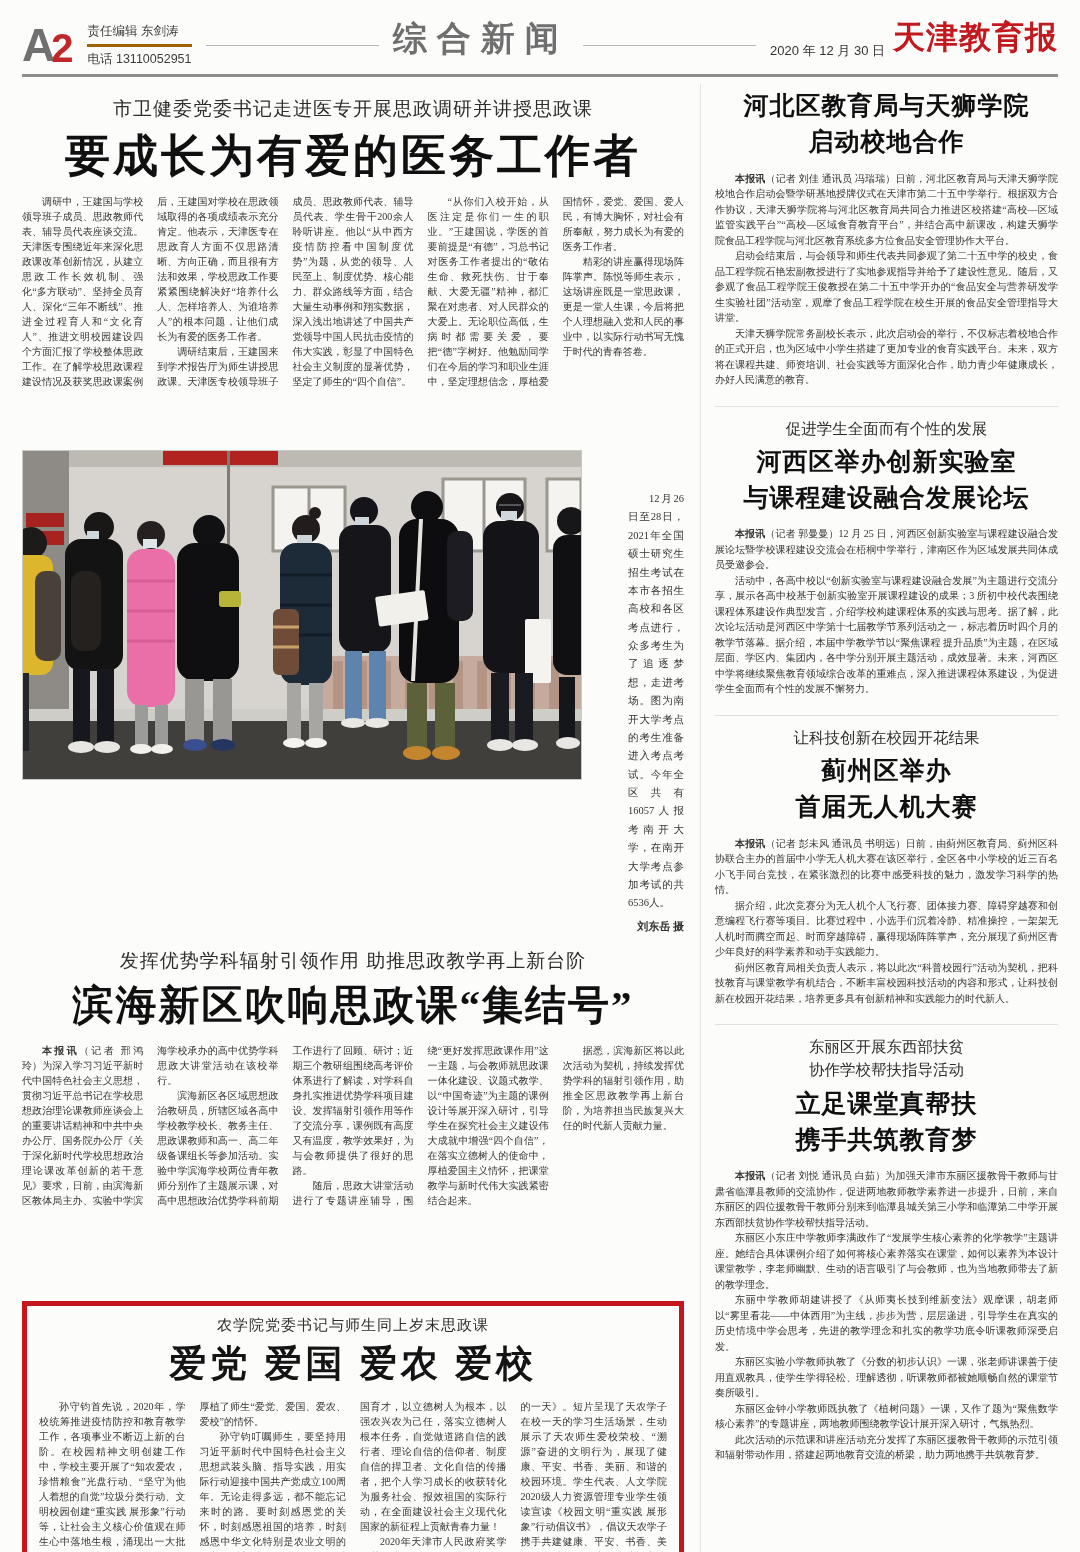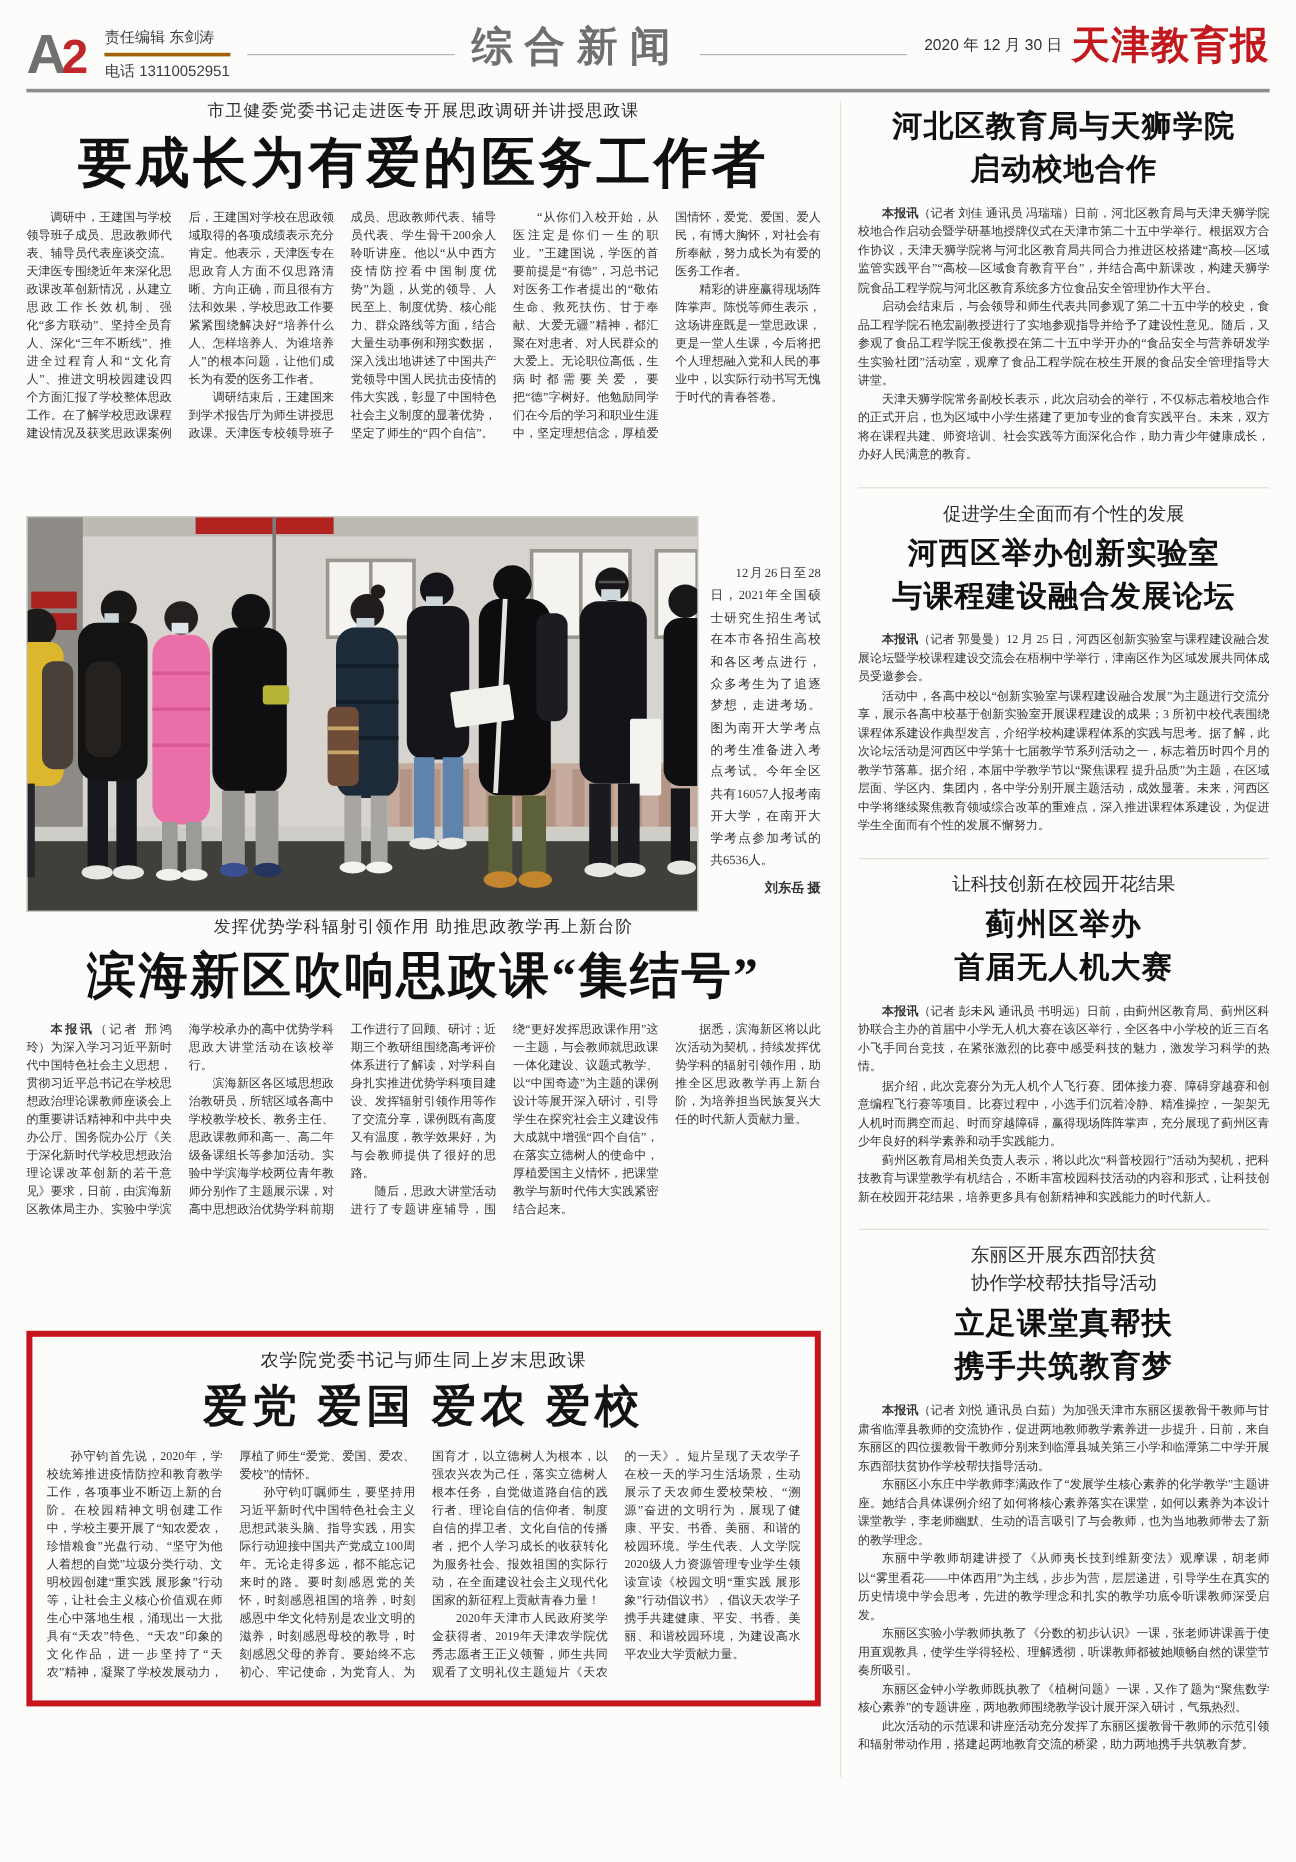--- a/index.html
+++ b/index.html
@@ -12,39 +12,39 @@
   
   .hdr { display:flex; align-items:flex-end; padding:16px 22px 6px 22px; }
   .ed-badge { display:flex; align-items:flex-end; line-height:1; }
   .ed-a { font-family:"Liberation Sans",sans-serif; font-weight:bold; font-size:46px; color:#707070; }
   .ed-n { font-family:"Liberation Sans",sans-serif; font-weight:bold; font-size:40px; color:#c0272a; margin-left:-4px; }
   .ed-info { margin-left:14px; font-family:"Liberation Sans",sans-serif; font-size:12.5px; color:#3c3c3c; }
   .ed-info .row1 { padding-bottom:4px; border-bottom:3px solid #a16207; }
   .ed-info .row2 { padding-top:4px; }
   .hdr-line { flex:1; height:1px; background:#b5b5b5; margin:0 14px 22px 14px; }
   .sec-title { font-family:"Liberation Sans",sans-serif; font-weight:bold; font-size:34px; color:#6f6f6f; letter-spacing:10px; padding-bottom:6px; }
-  .hdr-right { display:flex; align-items:center; padding-bottom:8px; }
+  .hdr-right { display:flex; align-items:flex-end; padding-bottom:8px; }
   .hdr-date { font-family:"Liberation Sans",sans-serif; font-size:13px; color:#333; margin-right:8px; }
   .masthead { font-family:"DejaVu Serif",serif; font-weight:bold; font-size:32px; color:#c2191f; letter-spacing:1px; }
   .hdr-rule { margin:0 22px; height:4px; border-top:3px solid #8d8d8d; }
   
   .content { display:flex; padding:6px 22px 0 22px; gap:16px; }
   .colL { width:662px; }
   .colR { flex:1; border-left:1px solid #e3e3e0; padding-left:14px; }
   
-  .kicker { text-align:center; font-family:"Liberation Sans",sans-serif; font-size:14px; color:#2e2e2e; letter-spacing:1px; }
+  .kicker { text-align:center; font-family:"Liberation Sans",sans-serif; font-size:19px; color:#2e2e2e; letter-spacing:1px; margin-top:12px; }
   .headline1 { text-align:center; font-weight:bold; font-size:45px; letter-spacing:3px; color:#101010; margin:4px 0 8px 0; }
   .byline { font-size:12px; color:#222; border-left:16px solid #111; padding-left:8px; line-height:14px; margin:2px 0 8px 2px; font-family:"Liberation Sans",sans-serif; }
   .body5 { column-count:5; column-gap:14px; height:246px; overflow:hidden; font-size:10px; line-height:1.5; text-align:justify; color:#333; }
   .body4 { column-count:4; column-gap:14px; height:200px; overflow:hidden; font-size:10px; line-height:1.5; text-align:justify; color:#333; }
   .body5 p, .body4 p, .rbody p, .cap p { text-indent:2em; }
   
   .photo-row { display:flex; gap:10px; margin:10px 0 4px 0; }
   .photo-frame { width:560px; height:330px; border:1px solid #c9c9c6; background:#d8d6d2; flex:none; }
-  .cap { flex:1; font-size:10.5px; line-height:1.75; color:#333; text-align:justify; padding-top:40px; }
+  .cap { flex:1; font-size:10.5px; line-height:1.75; color:#333; text-align:justify; padding-top:40px;margin-left:36px; }
   .credit { text-align:right; font-weight:bold; margin-top:4px; font-size:11px; }
   .headline2 { text-align:center; font-weight:bold; font-size:41px; letter-spacing:2px; color:#101010; margin:4px 0 10px 0; }
   
   .redbox { border:5px solid #c5161d; margin-top:12px; padding:8px 12px 10px 12px; }
   .redbox .kicker { font-size:15px; margin-top:2px; }
   .redbox .headline3 { text-align:center; font-weight:bold; font-size:37px; letter-spacing:4px; color:#141414; margin:4px 0 10px 0; }
   
   .r-art { margin-bottom:18px; }
   .r-kicker { text-align:center; font-family:"Liberation Sans",sans-serif; font-size:15.5px; color:#2e2e2e; line-height:1.5; margin-top:10px; }
   .r-head { text-align:center; font-weight:bold; font-size:25px; letter-spacing:1px; color:#101010; line-height:1.45; margin:4px 0 10px 0; }

